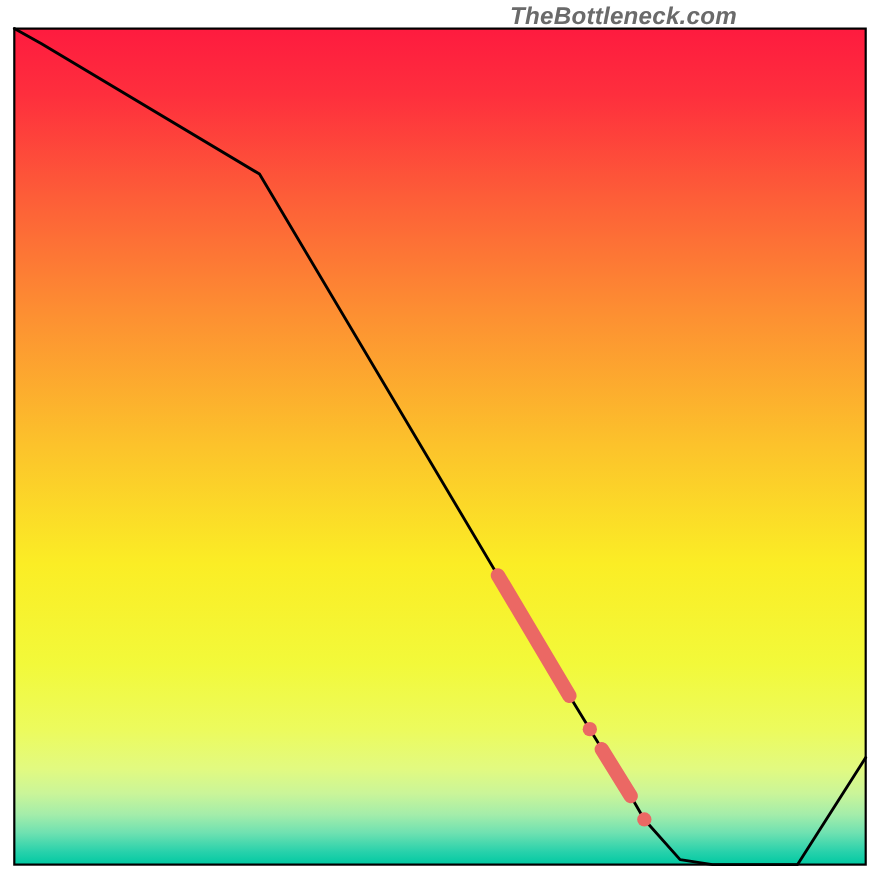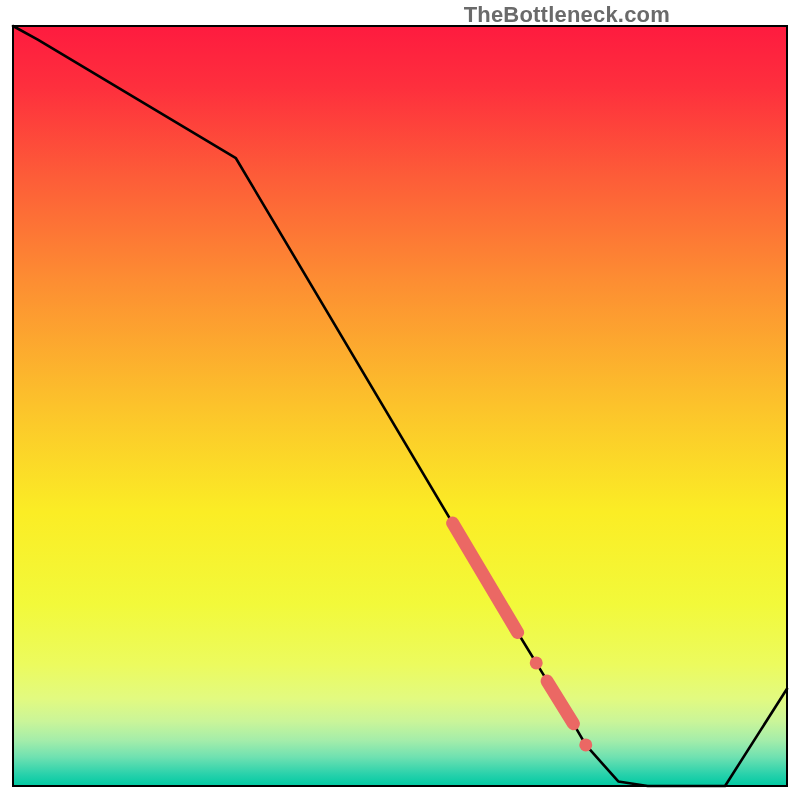--- a/index.html
+++ b/index.html
@@ -8,20 +8,21 @@
     width: 800px;
     height: 800px;
     overflow: hidden;
     background: #ffffff;
     font-family: Arial, Helvetica, sans-serif;
   }
   .chart-wrap {
     position: relative;
     width: 680px;
     height: 800px;
+    font-style: italic;
   }
   svg {
     display: block;
   }
   .watermark {
     position: absolute;
     top: 2px;
     right: 10px;
     font-size: 22px;
     font-weight: 600;

